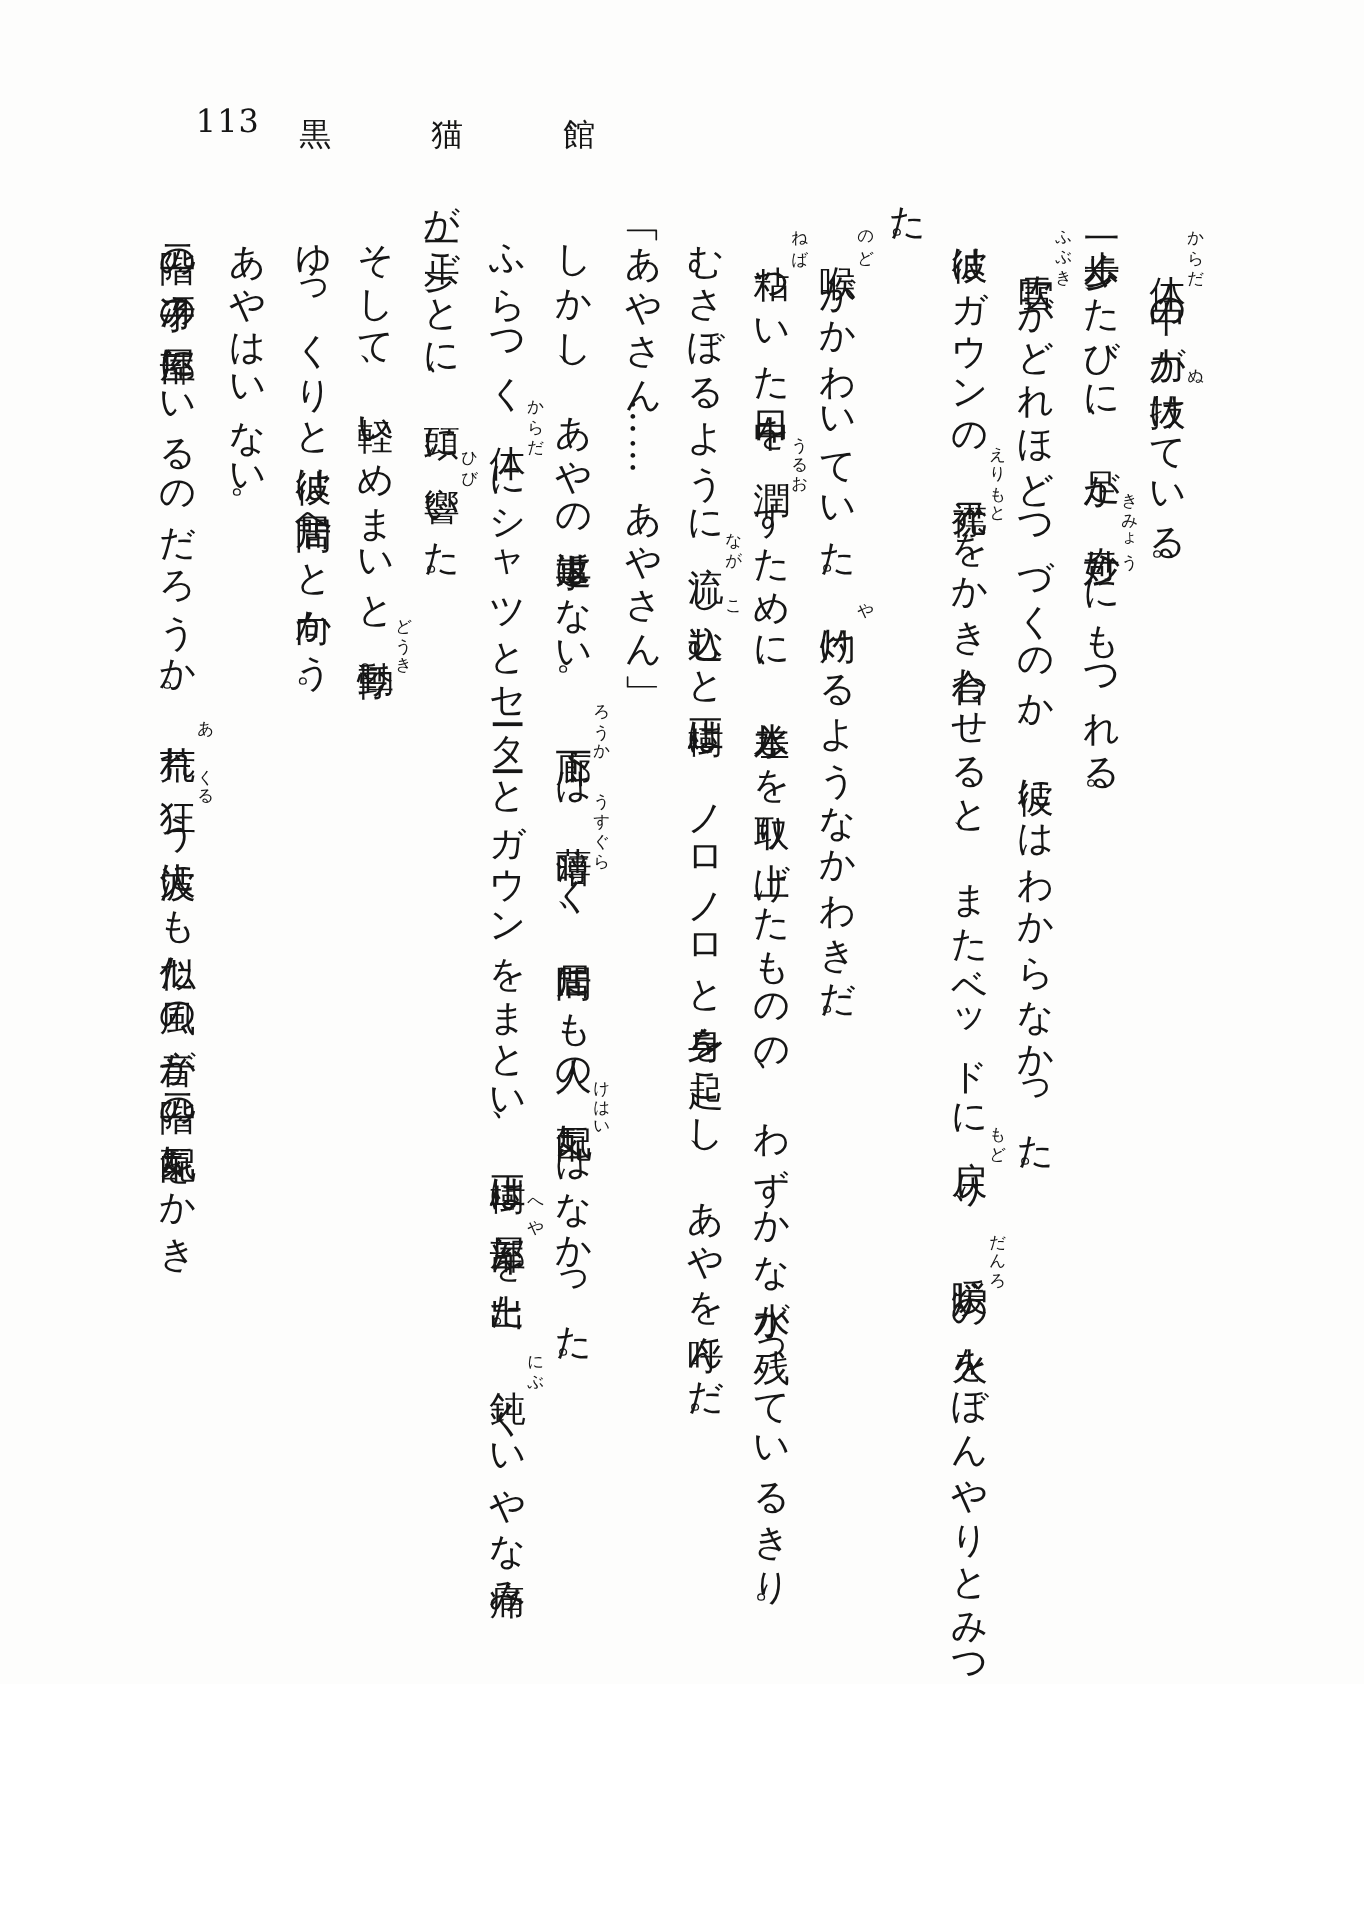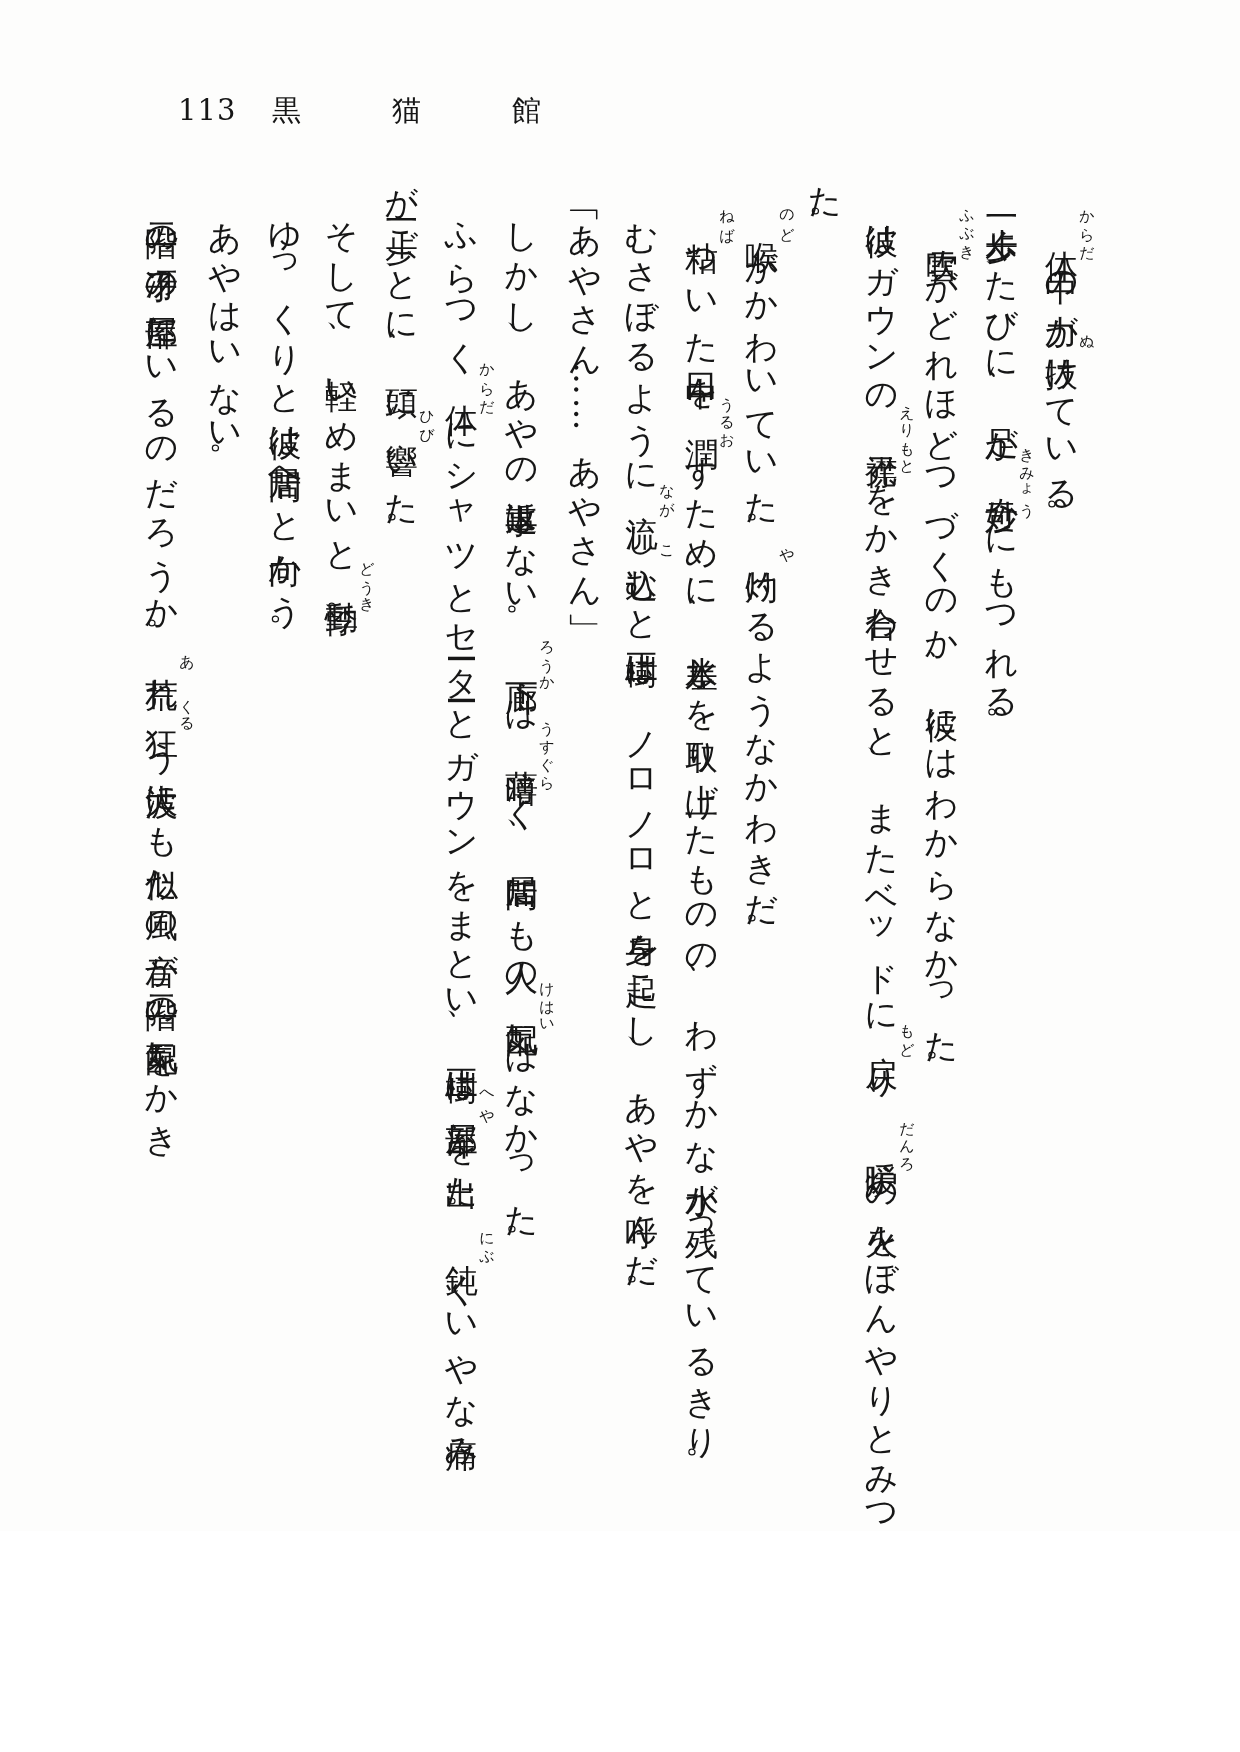--- a/index.html
+++ b/index.html
@@ -28,21 +28,21 @@
   }
   .pagenum {
     position: absolute;
     left: 178px;
     top: 0;
     letter-spacing: 1px;
   }
   .book-title {
     position: absolute;
     left: 272px;
-    top: 0;
+    top: 12px;
     letter-spacing: 31px;
     white-space: nowrap;
   }
   
   .text-block {
     position: absolute;
     top: 163px;
     right: 145px;
     height: 1490px;
     writing-mode: vertical-rl;

